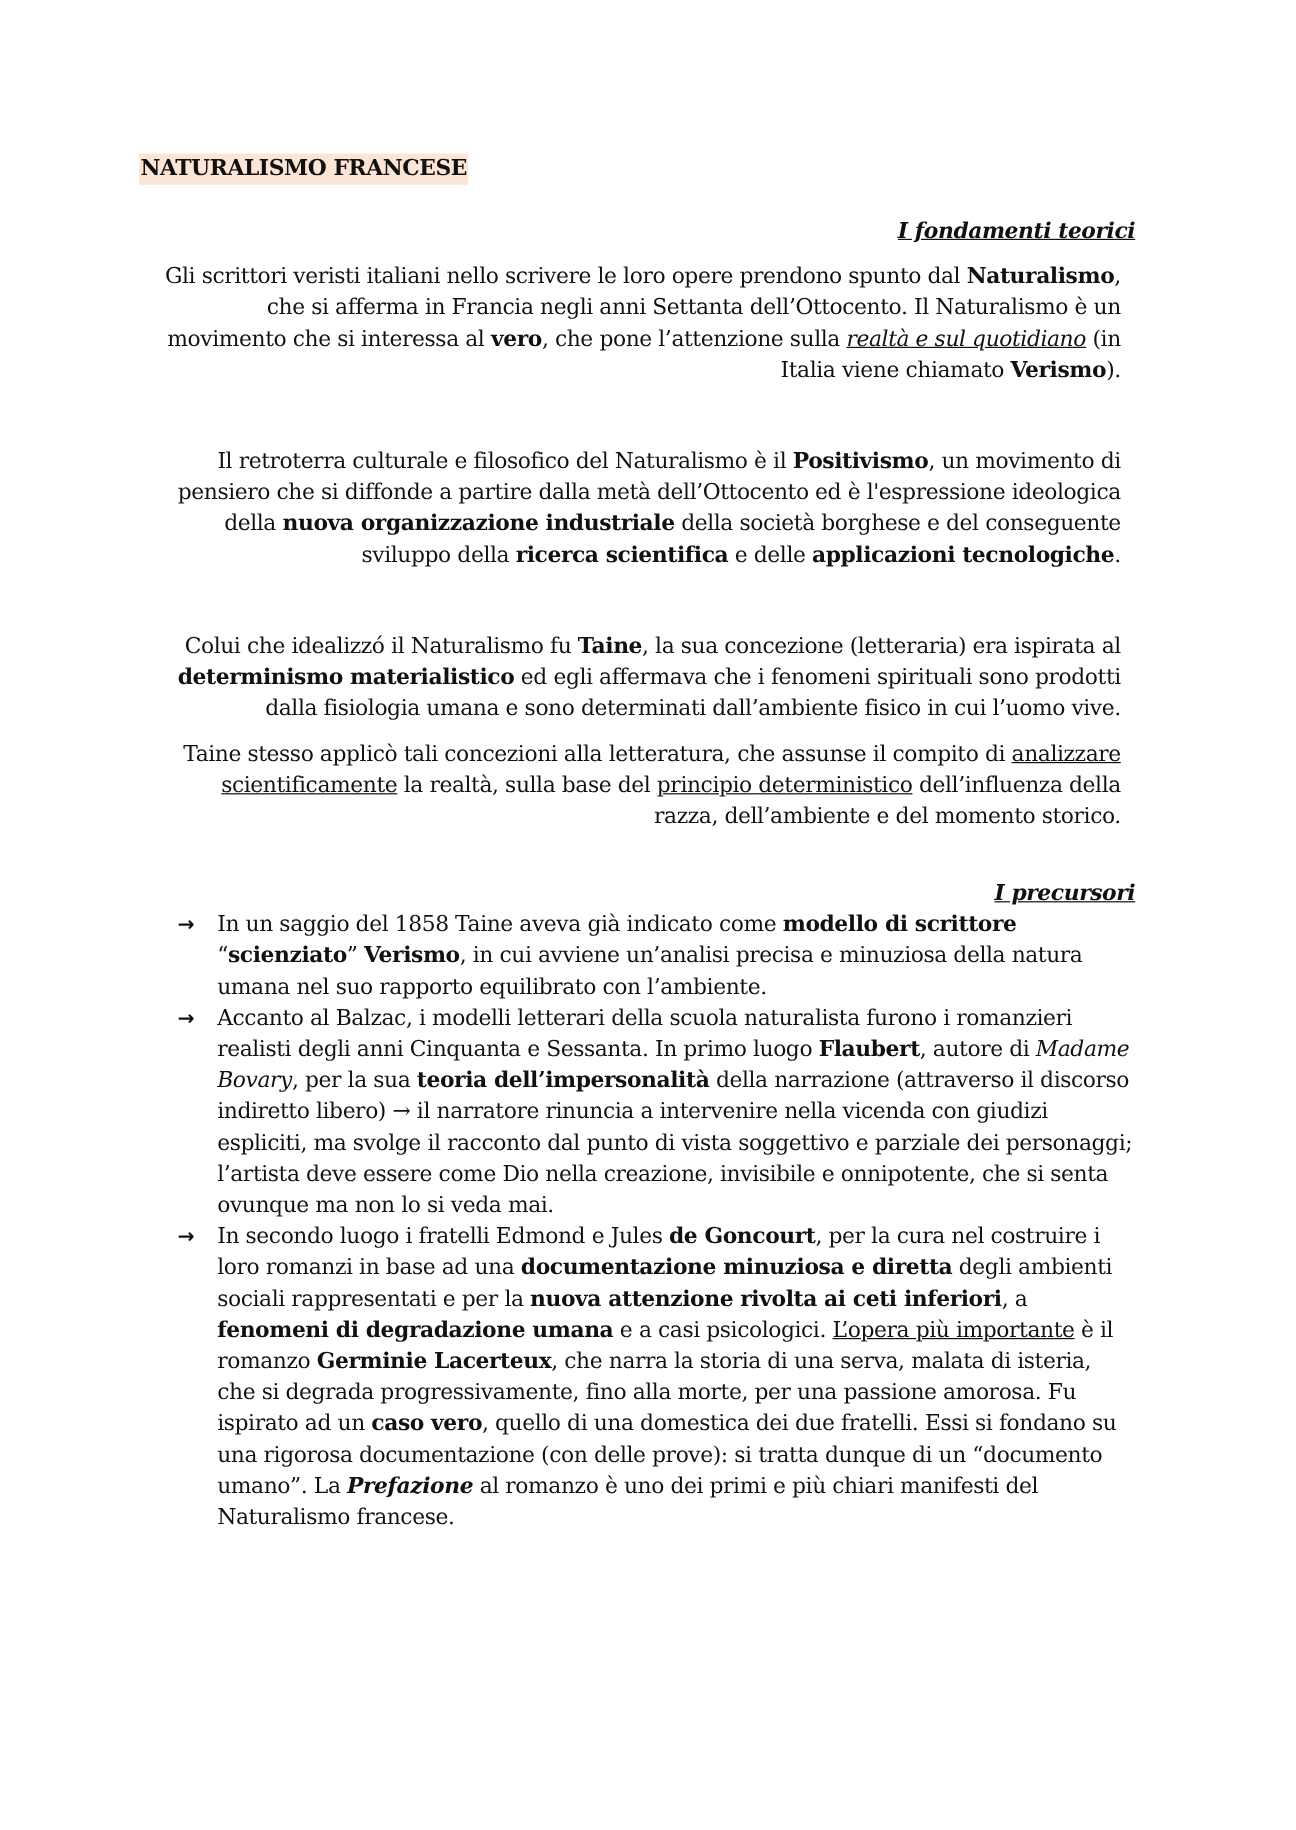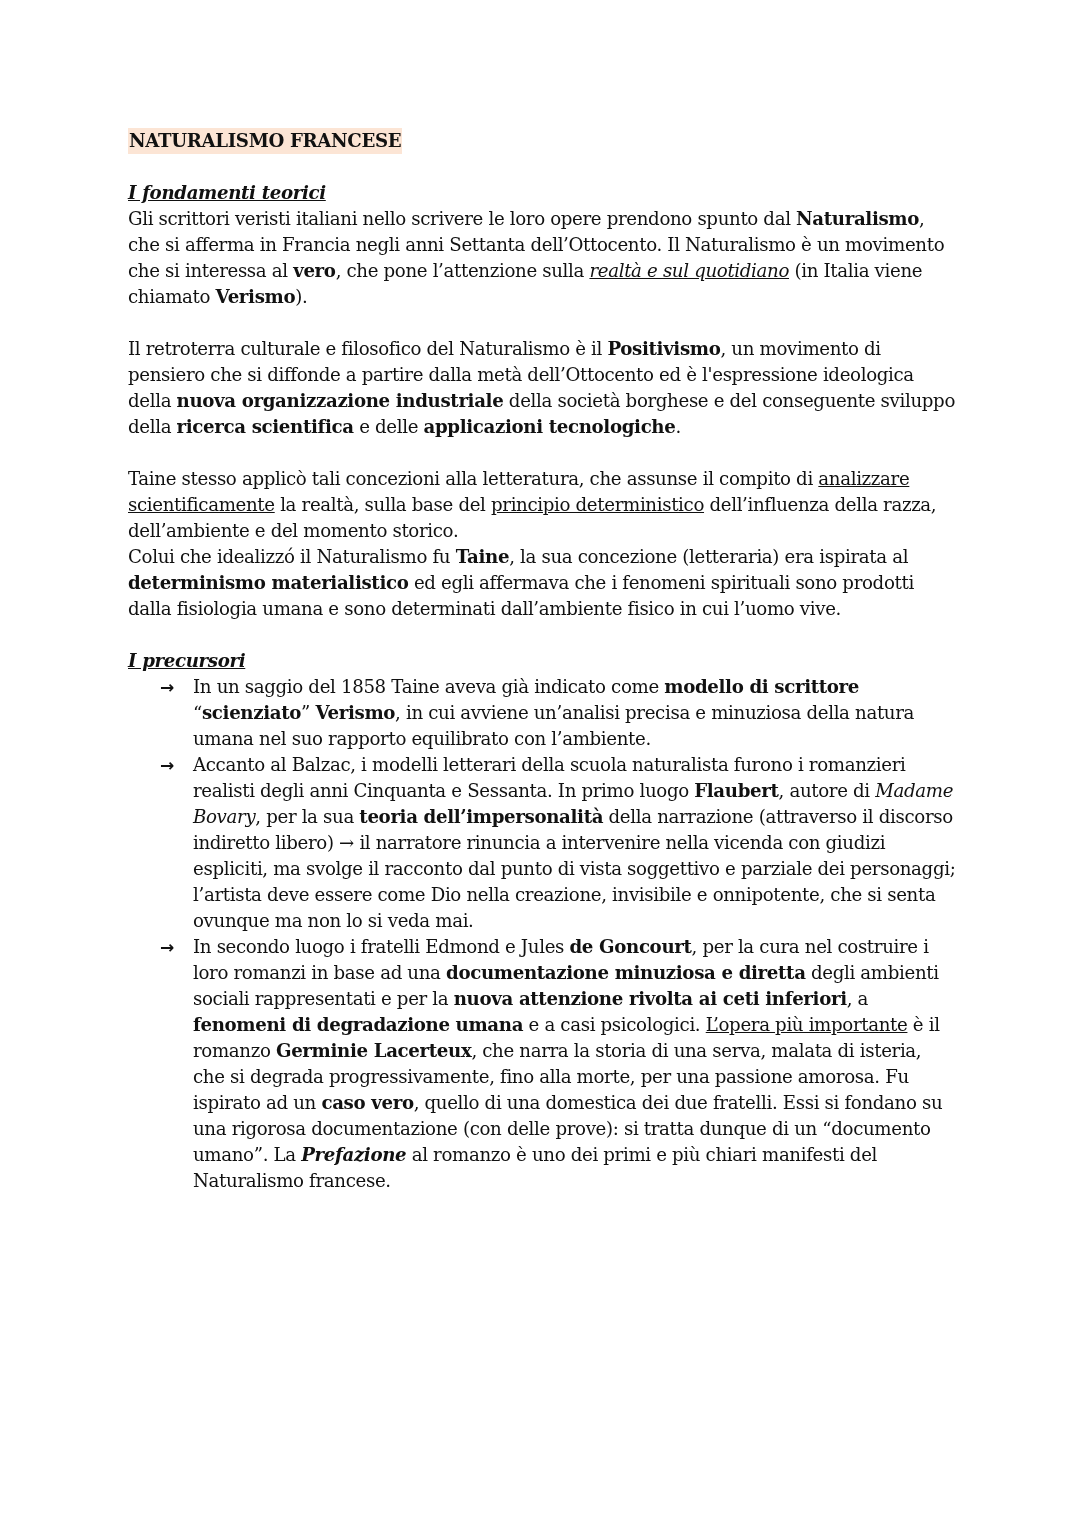--- a/index.html
+++ b/index.html
@@ -10,21 +10,21 @@
     body {
       width: 1080px;
       height: 1525px;
       position: relative;
       overflow: hidden;
       font-family: "DejaVu Serif", "Liberation Serif", serif;
       color: #111111;
     }
     .page {
       position: absolute;
-      left: 128px;
+      left: 116px;
       top: 128px;
       width: 830px;
       font-size: 18.2px;
       line-height: 26px;
       letter-spacing: -0.35px;
     }
     .title {
       display: inline-block;
       font-weight: bold;
       background: #fce5d5;
@@ -32,23 +32,25 @@
       line-height: 26px;
       margin: 0;
     }
     .gap { height: 26px; }
     .section-heading {
       font-weight: bold;
       font-style: italic;
       text-decoration: underline;
       margin: 0;
       line-height: 26px;
+      text-align: right;
     }
     p {
-      margin: 0;
+      margin: 12px;
+      text-align: right;
     }
     b { font-weight: bold; }
     .u { text-decoration: underline; }
     .iu { font-style: italic; text-decoration: underline; }
     .i { font-style: italic; }
     .bi { font-weight: bold; font-style: italic; margin-top: 38px; }
     ul.precursori {
       list-style: none;
       margin: 0;
       padding: 0;
@@ -82,24 +84,24 @@
       <span>Gli scrittori veristi italiani nello scrivere le loro opere prendono spunto dal </span><b>Naturalismo</b><span>, che si afferma in Francia negli anni Settanta dell’Ottocento. Il Naturalismo è un movimento che si interessa al </span><b>vero</b><span>, che pone l’attenzione sulla </span><span class="iu">realtà e sul quotidiano</span><span> (in Italia viene chiamato </span><b>Verismo</b><span>).</span>
     </p>
     <div class="gap"></div>
 
     <p>
       <span>Il retroterra culturale e filosofico del Naturalismo è il </span><b>Positivismo</b><span>, un movimento di pensiero che si diffonde a partire dalla metà dell’Ottocento ed è l'espressione ideologica della </span><b>nuova organizzazione industriale</b><span> della società borghese e del conseguente sviluppo della </span><b>ricerca scientifica</b><span> e delle </span><b>applicazioni tecnologiche</b><span>.</span>
     </p>
     <div class="gap"></div>
 
     <p>
-      <span>Taine stesso applicò tali concezioni alla letteratura, che assunse il compito di </span><span class="u">analizzare scientificamente</span><span> la realtà, sulla base del </span><span class="u">principio deterministico</span><span> dell’influenza della razza, dell’ambiente e del momento storico.</span>
+      <span>Colui che idealizzó il Naturalismo fu </span><b>Taine</b><span>, la sua concezione (letteraria) era ispirata al </span><b>determinismo materialistico</b><span> ed egli affermava che i fenomeni spirituali sono prodotti dalla fisiologia umana e sono determinati dall’ambiente fisico in cui l’uomo vive.</span>
     </p>
     <p>
-      <span>Colui che idealizzó il Naturalismo fu </span><b>Taine</b><span>, la sua concezione (letteraria) era ispirata al </span><b>determinismo materialistico</b><span> ed egli affermava che i fenomeni spirituali sono prodotti dalla fisiologia umana e sono determinati dall’ambiente fisico in cui l’uomo vive.</span>
+      <span>Taine stesso applicò tali concezioni alla letteratura, che assunse il compito di </span><span class="u">analizzare scientificamente</span><span> la realtà, sulla base del </span><span class="u">principio deterministico</span><span> dell’influenza della razza, dell’ambiente e del momento storico.</span>
     </p>
   </div>
 
   <div class="gap"></div>
 
   
   <div>
     <h2 class="section-heading" style="font-size:inherit;">I precursori</h2>
 
     <ul class="precursori">

